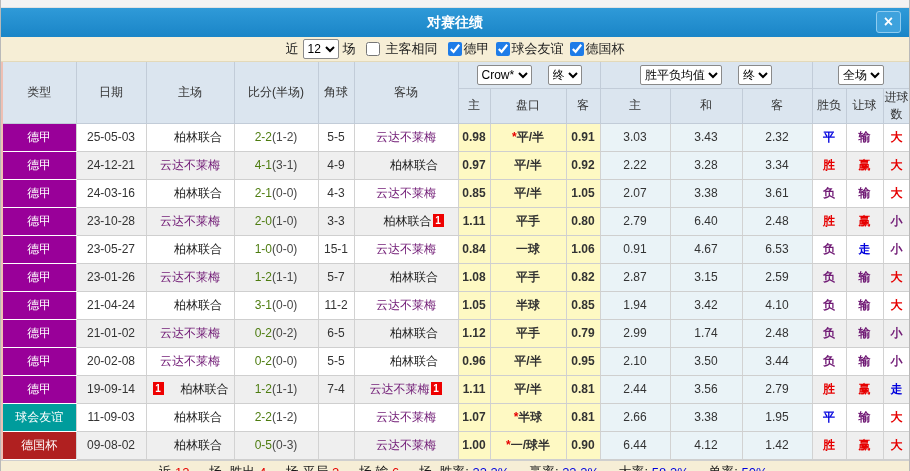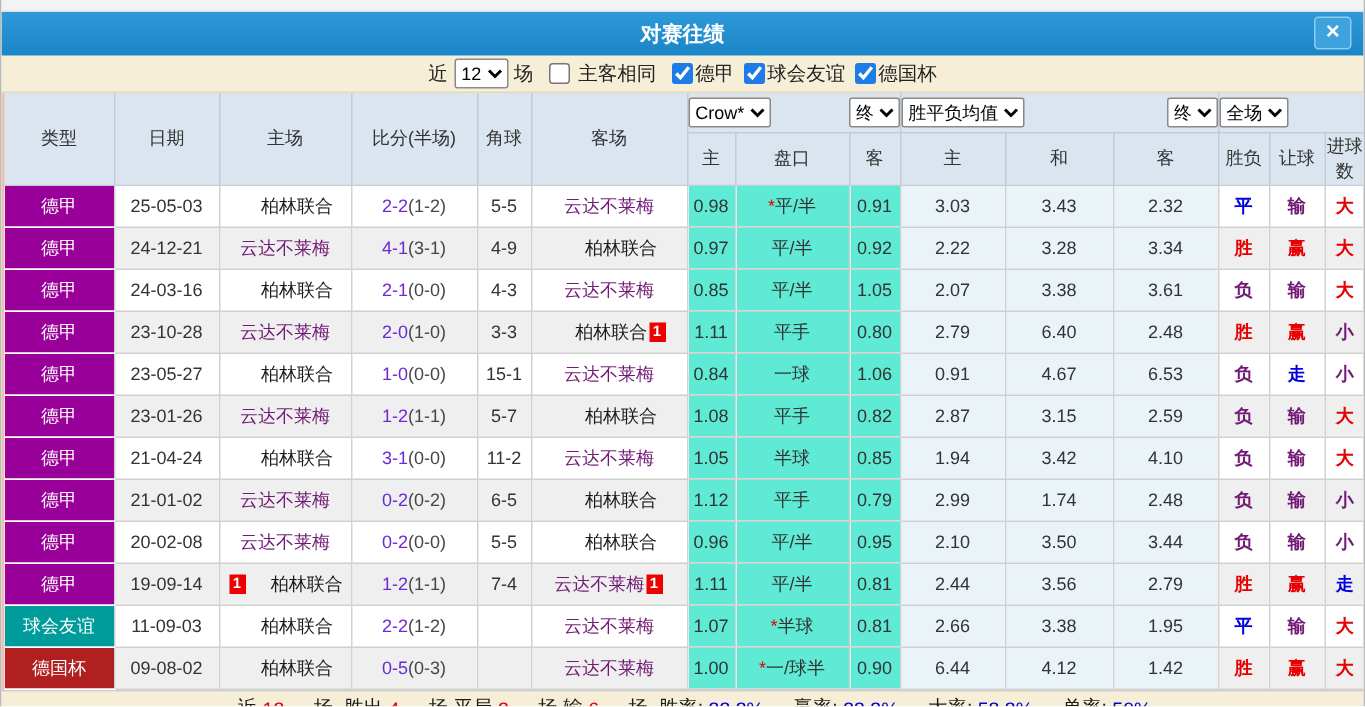--- a/index.html
+++ b/index.html
@@ -14,35 +14,35 @@
   .filter-bar input[type=checkbox], .league-checks input[type=checkbox] { width:14px; height:14px; accent-color:#1e7ce8; margin:0 2px 0 6px; vertical-align:middle; }
   .league-checks { display:flex; align-items:center; }
   .league-checks label { display:flex; align-items:center; }
   table { border-collapse:collapse; table-layout:fixed; width:908px; font-size:12px; color:#333; border-left:2px solid #eec0b4; }
   thead td, thead th { background:#dbe5ef; border-right:1px solid #c2ccd8; border-bottom:1px solid #c2ccd8; text-align:center; font-weight:normal; padding:0; }
   .ctrl-row td { height:26px; }
   .sub-row td { height:19px; }
   tbody td { height:28px; text-align:center; border-right:1px solid #d2d2d2; border-bottom:1px solid #cfcfcf; padding:0; overflow:hidden; white-space:nowrap; }
   tbody tr.striped td:not(.t-cream):not(.t-blue):not(.league-cell) { background:#efefef; }
   .league-cell { color:#fff; font-size:12px; border-bottom:1px solid #fff !important; }
-  .t-cream { background:#5eead4; }
+  .t-cream { background:#fef9c3;font-weight:bold; }
   .t-blue  { background:#eaf3f7;margin-top:40px; }
-  .score { color:#6d28d9; }
+  .score { color:#4d7c0f; }
   .half  { color:#474747; }
   .star  { color:#e60000; }
   .res   { font-weight:bold; }
   .c-red   { color:#e60000; }
   .c-blue  { color:#0000dd; }
   .c-green { color:#701a75; }
   .c-black { color:#1a1a1a;margin-left:16px; }
   .badge { display:inline-block; background:#ee0000; color:#fff; font-size:10px; font-weight:bold; line-height:13px; min-width:11px; height:13px; text-align:center; margin:0 1px; vertical-align:1px; }
   .badge:empty { display:none; }
   .footer { height:24px; background:#f6eed6; border-top:1px solid #cfcfcf; display:flex; align-items:center; justify-content:center; font-size:13px; color:#222; }
   .footer span { white-space:pre; }
-  .sel-wrap { display:flex; justify-content:space-between; gap:16px; align-items:center; }
+  .sel-wrap { display:flex; justify-content:center; gap:16px; align-items:center; }
 </style>
 </head>
 <body>
 
 <div class="window">
   <div class="top-strip"></div>
 
   <div class="title-bar">
     <span class="title">对赛往绩</span>
     <div class="close-btn">

